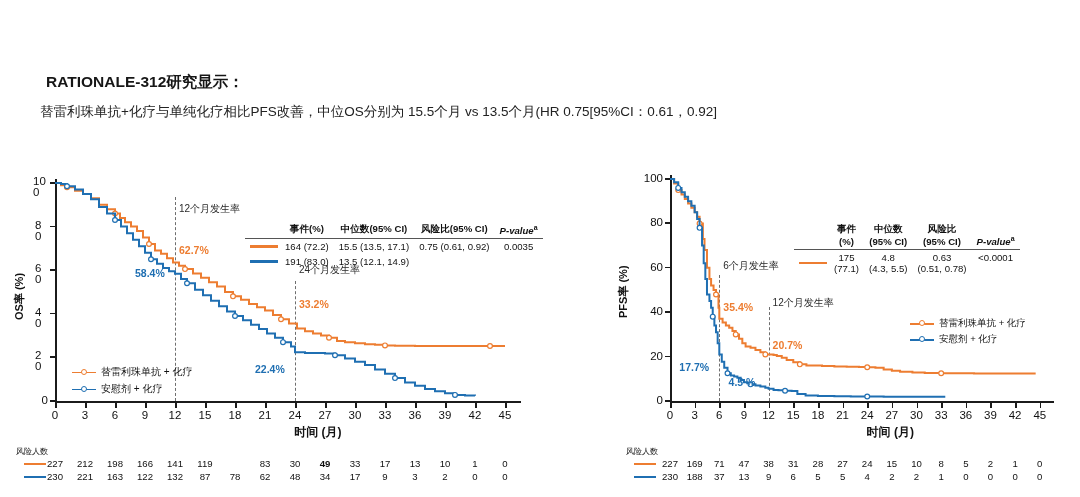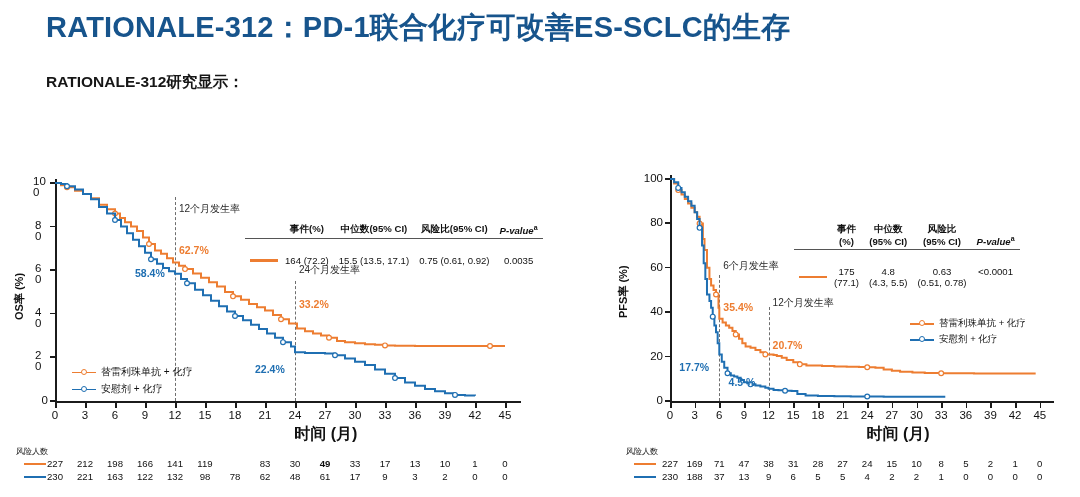--- a/index.html
+++ b/index.html
@@ -36,21 +36,21 @@
   }
   .ytick {
     position: absolute; font-size: 11.5px; color: #111; text-align: right;
     width: 26px;
   }
   .ytick.wrap { width: 14px; text-align: left; line-height: 11px; }
   .ytickmark { position: absolute; width: 5px; height: 1.6px; background:#1b1b1b; }
 
   .xtick { position: absolute; font-size: 11.5px; color:#111; text-align:center; width: 22px; }
   .xtickmark { position: absolute; width: 1.6px; height: 5px; background:#1b1b1b; }
-  .xlab { position: absolute; font-size: 16px; font-weight: bold; color:#111; white-space: nowrap; }
+  .xlab { position: absolute; font-size: 12px; font-weight: bold; color:#111; white-space: nowrap; }
 
   .vline { position: absolute; width: 0; border-left: 1.6px dashed #6e6e6e; }
 
   .anno { position: absolute; font-size: 10.5px; font-weight: bold; white-space: nowrap; }
   .anno.grey { color: #2b2b2b; font-weight: normal; font-size: 10px; }
   .anno.orange { color: #ED7D31; }
   .anno.blue { color: #1F6FB2; }
 
   
   .legend { position: absolute; font-size: 10px; color:#111; }
@@ -63,21 +63,21 @@
   }
 
   
   .stats { position: absolute; font-size: 9.6px; color:#111;margin-top:38px; }
   .stats table { border-collapse: collapse; }
   .stats th {
     font-weight: bold; font-size: 9.6px; padding: 0 5px 2px 5px;
     text-align: center; vertical-align: bottom; color:#111;
   }
   .stats td {
-    padding: 16px 5px; text-align: center; font-size: 9.6px; white-space: nowrap; color:#111;
+    padding: 2px 5px; text-align: center; font-size: 9.6px; white-space: nowrap; color:#111;
   }
   .stats tr.hdr th { border-bottom: 1.3px solid #555; }
   .stats .swcell { width: 34px; padding-right:2px; }
   .stats .sw { display:block; width: 28px; height: 2.4px; }
   .pval { font-style: italic; }
   .pval sup { font-style: normal; font-size: 7px; }
 
   
   .risk { position: absolute; font-size: 9.6px; color: #111; }
   .risk .caption { font-size: 8px; color:#111; margin-bottom: 1px; }
@@ -85,22 +85,22 @@
   .risk .rsw { position:absolute; top: 5px; width: 22px; height: 2.4px; }
   .risk .cell { position:absolute; top:0; width: 26px; text-align:center; font-size: 9.6px; }
 
   svg { display:block; overflow: visible; }
 </style>
 </head>
 <body>
 
 <div id="slide">
 
-  <div class="title">RATIONALE-312：PD-1联合化疗可改善ES-SCLC的生存</div>
   <div class="subtitle">RATIONALE-312研究显示：</div>
+  <div class="lead">替雷利珠单抗+化疗与单纯化疗相比PFS改善，中位OS分别为 15.5个月 vs 13.5个月(HR 0.75[95%CI：0.61，0.92]</div>
 
   <div class="panel" id="os-panel" style="left:0px; top:165px; width:600px; height:332px;">
       <div class="axis-line" style="left: 55px; top: 14px; width: 2px; height: 224px;"></div>
       <div class="axis-line" style="left: 55px; top: 236px; width: 466px; height: 2px;"></div>
       <div class="ytickmark" style="left: 50px; top: 235px;"></div>
       <div class="ytick" style="left: 22px; top: 229px;">0</div>
       <div class="ytickmark" style="left: 50px; top: 191.4px;"></div>
       <div class="ytick wrap" style="left: 35px; top: 185.4px; font-size: 11.5px;">2<br>0</div>
       <div class="ytickmark" style="left: 50px; top: 147.8px;"></div>
       <div class="ytick wrap" style="left: 35px; top: 141.8px; font-size: 11.5px;">4<br>0</div>
@@ -202,20 +202,29 @@
             </tr>
             <tr>
       <td class="swcell">
                 <span class="sw" style="background:#ED7D31"></span>
               </td>
       <td>164 (72.2)</td>
       <td>15.5 (13.5, 17.1)</td>
       <td>0.75 (0.61, 0.92)</td>
       <td>0.0035</td>
             </tr>
+            <tr>
+      <td class="swcell">
+                <span class="sw" style="background:#1F6FB2"></span>
+              </td>
+      <td>191 (83.0)</td>
+      <td>13.5 (12.1, 14.9)</td>
+      <td></td>
+      <td></td>
+            </tr>
           </tbody>
         </table>
       </div>
       <div class="risk" style="left: 0px; top: 283px; width: 520px;">
         <div class="caption" style="position: absolute; left: 16px; top: -2px;">风险人数</div>
         <div class="rrow" style="position: absolute; left: 0px; top: 10px; height: 13px; width: 100%;">
           <span class="rsw" style="left: 24px; background: rgb(237, 125, 49);"></span>
           <span class="cell" style="left: 42px;">227</span>
           <span class="cell" style="left: 72px;">212</span>
           <span class="cell" style="left: 102px;">198</span>
@@ -233,25 +242,25 @@
           <span class="cell" style="left: 462px;">1</span>
           <span class="cell" style="left: 492px;">0</span>
         </div>
         <div class="rrow" style="position: absolute; left: 0px; top: 23px; height: 13px; width: 100%;">
           <span class="rsw" style="left: 24px; background: rgb(31, 111, 178);"></span>
           <span class="cell" style="left: 42px;">230</span>
           <span class="cell" style="left: 72px;">221</span>
           <span class="cell" style="left: 102px;">163</span>
           <span class="cell" style="left: 132px;">122</span>
           <span class="cell" style="left: 162px;">132</span>
-          <span class="cell" style="left: 192px;">98</span>
+          <span class="cell" style="left: 192px;">87</span>
           <span class="cell" style="left: 222px;">78</span>
           <span class="cell" style="left: 252px;">62</span>
           <span class="cell" style="left: 282px;">48</span>
-          <span class="cell" style="left: 312px;">61</span>
+          <span class="cell" style="left: 312px;">34</span>
           <span class="cell" style="left: 342px;">17</span>
           <span class="cell" style="left: 372px;">9</span>
           <span class="cell" style="left: 402px;">3</span>
           <span class="cell" style="left: 432px;">2</span>
           <span class="cell" style="left: 462px;">0</span>
           <span class="cell" style="left: 492px;">0</span>
         </div>
       </div>
     </div>
 

